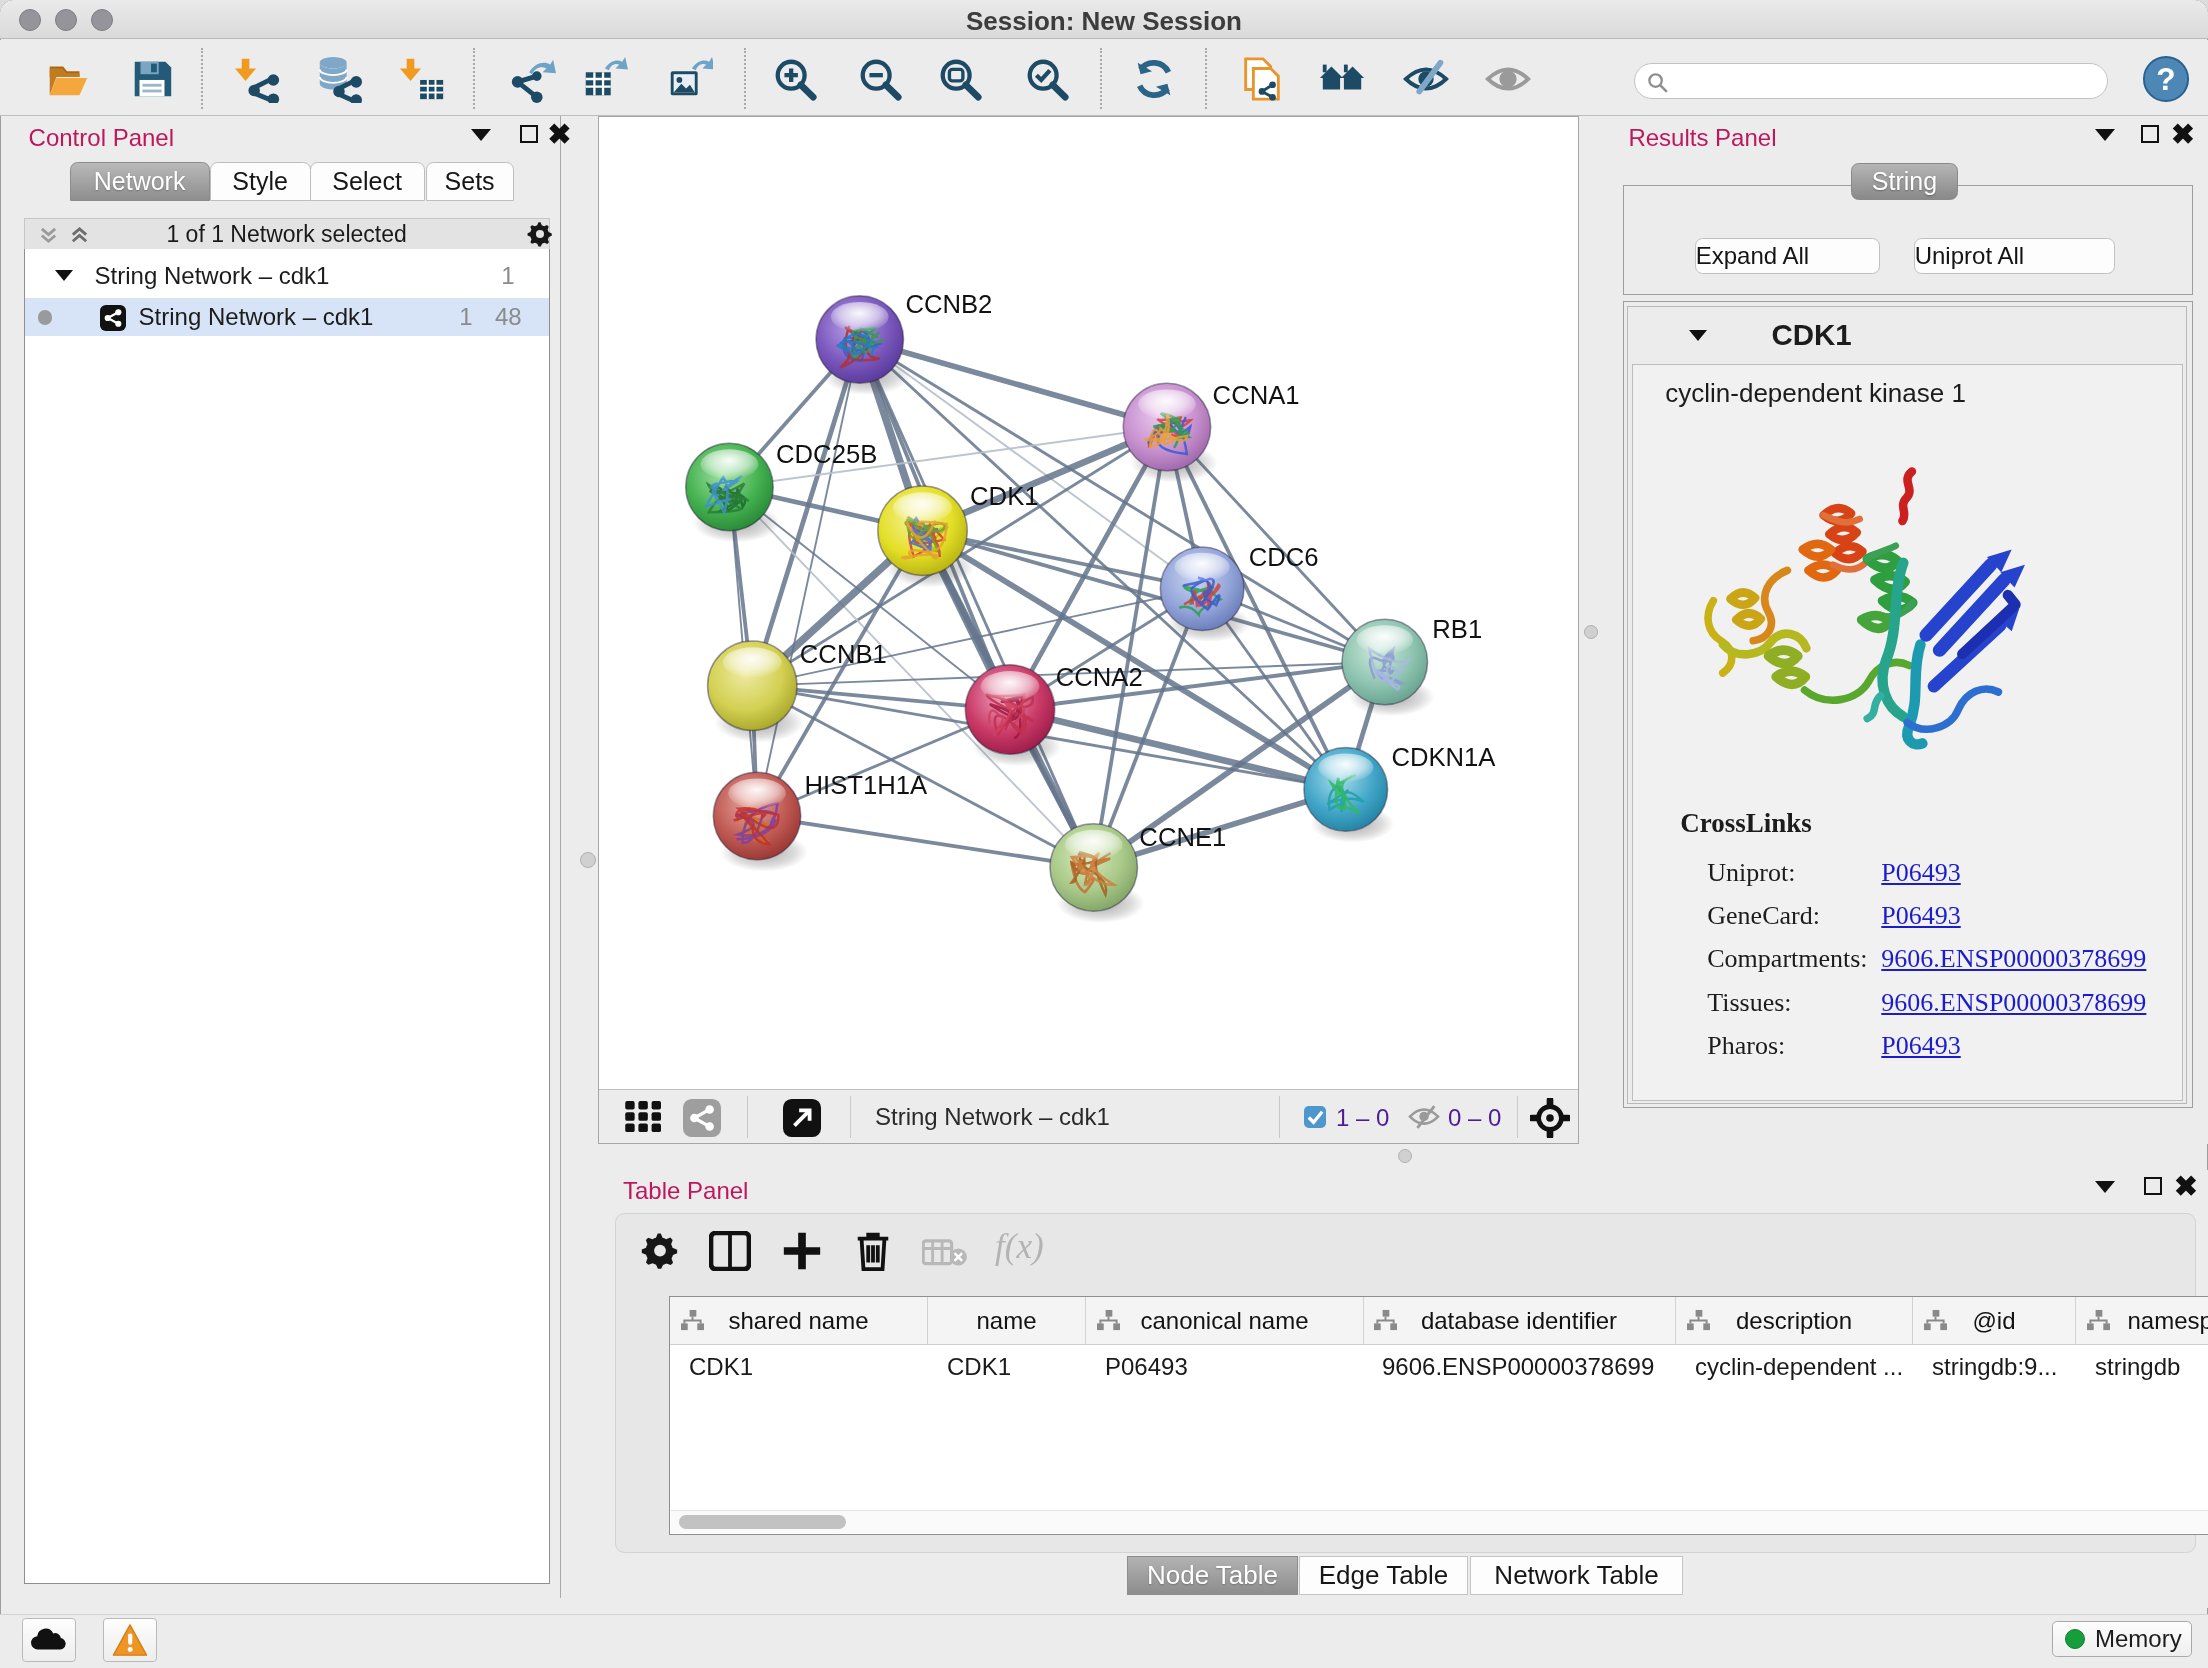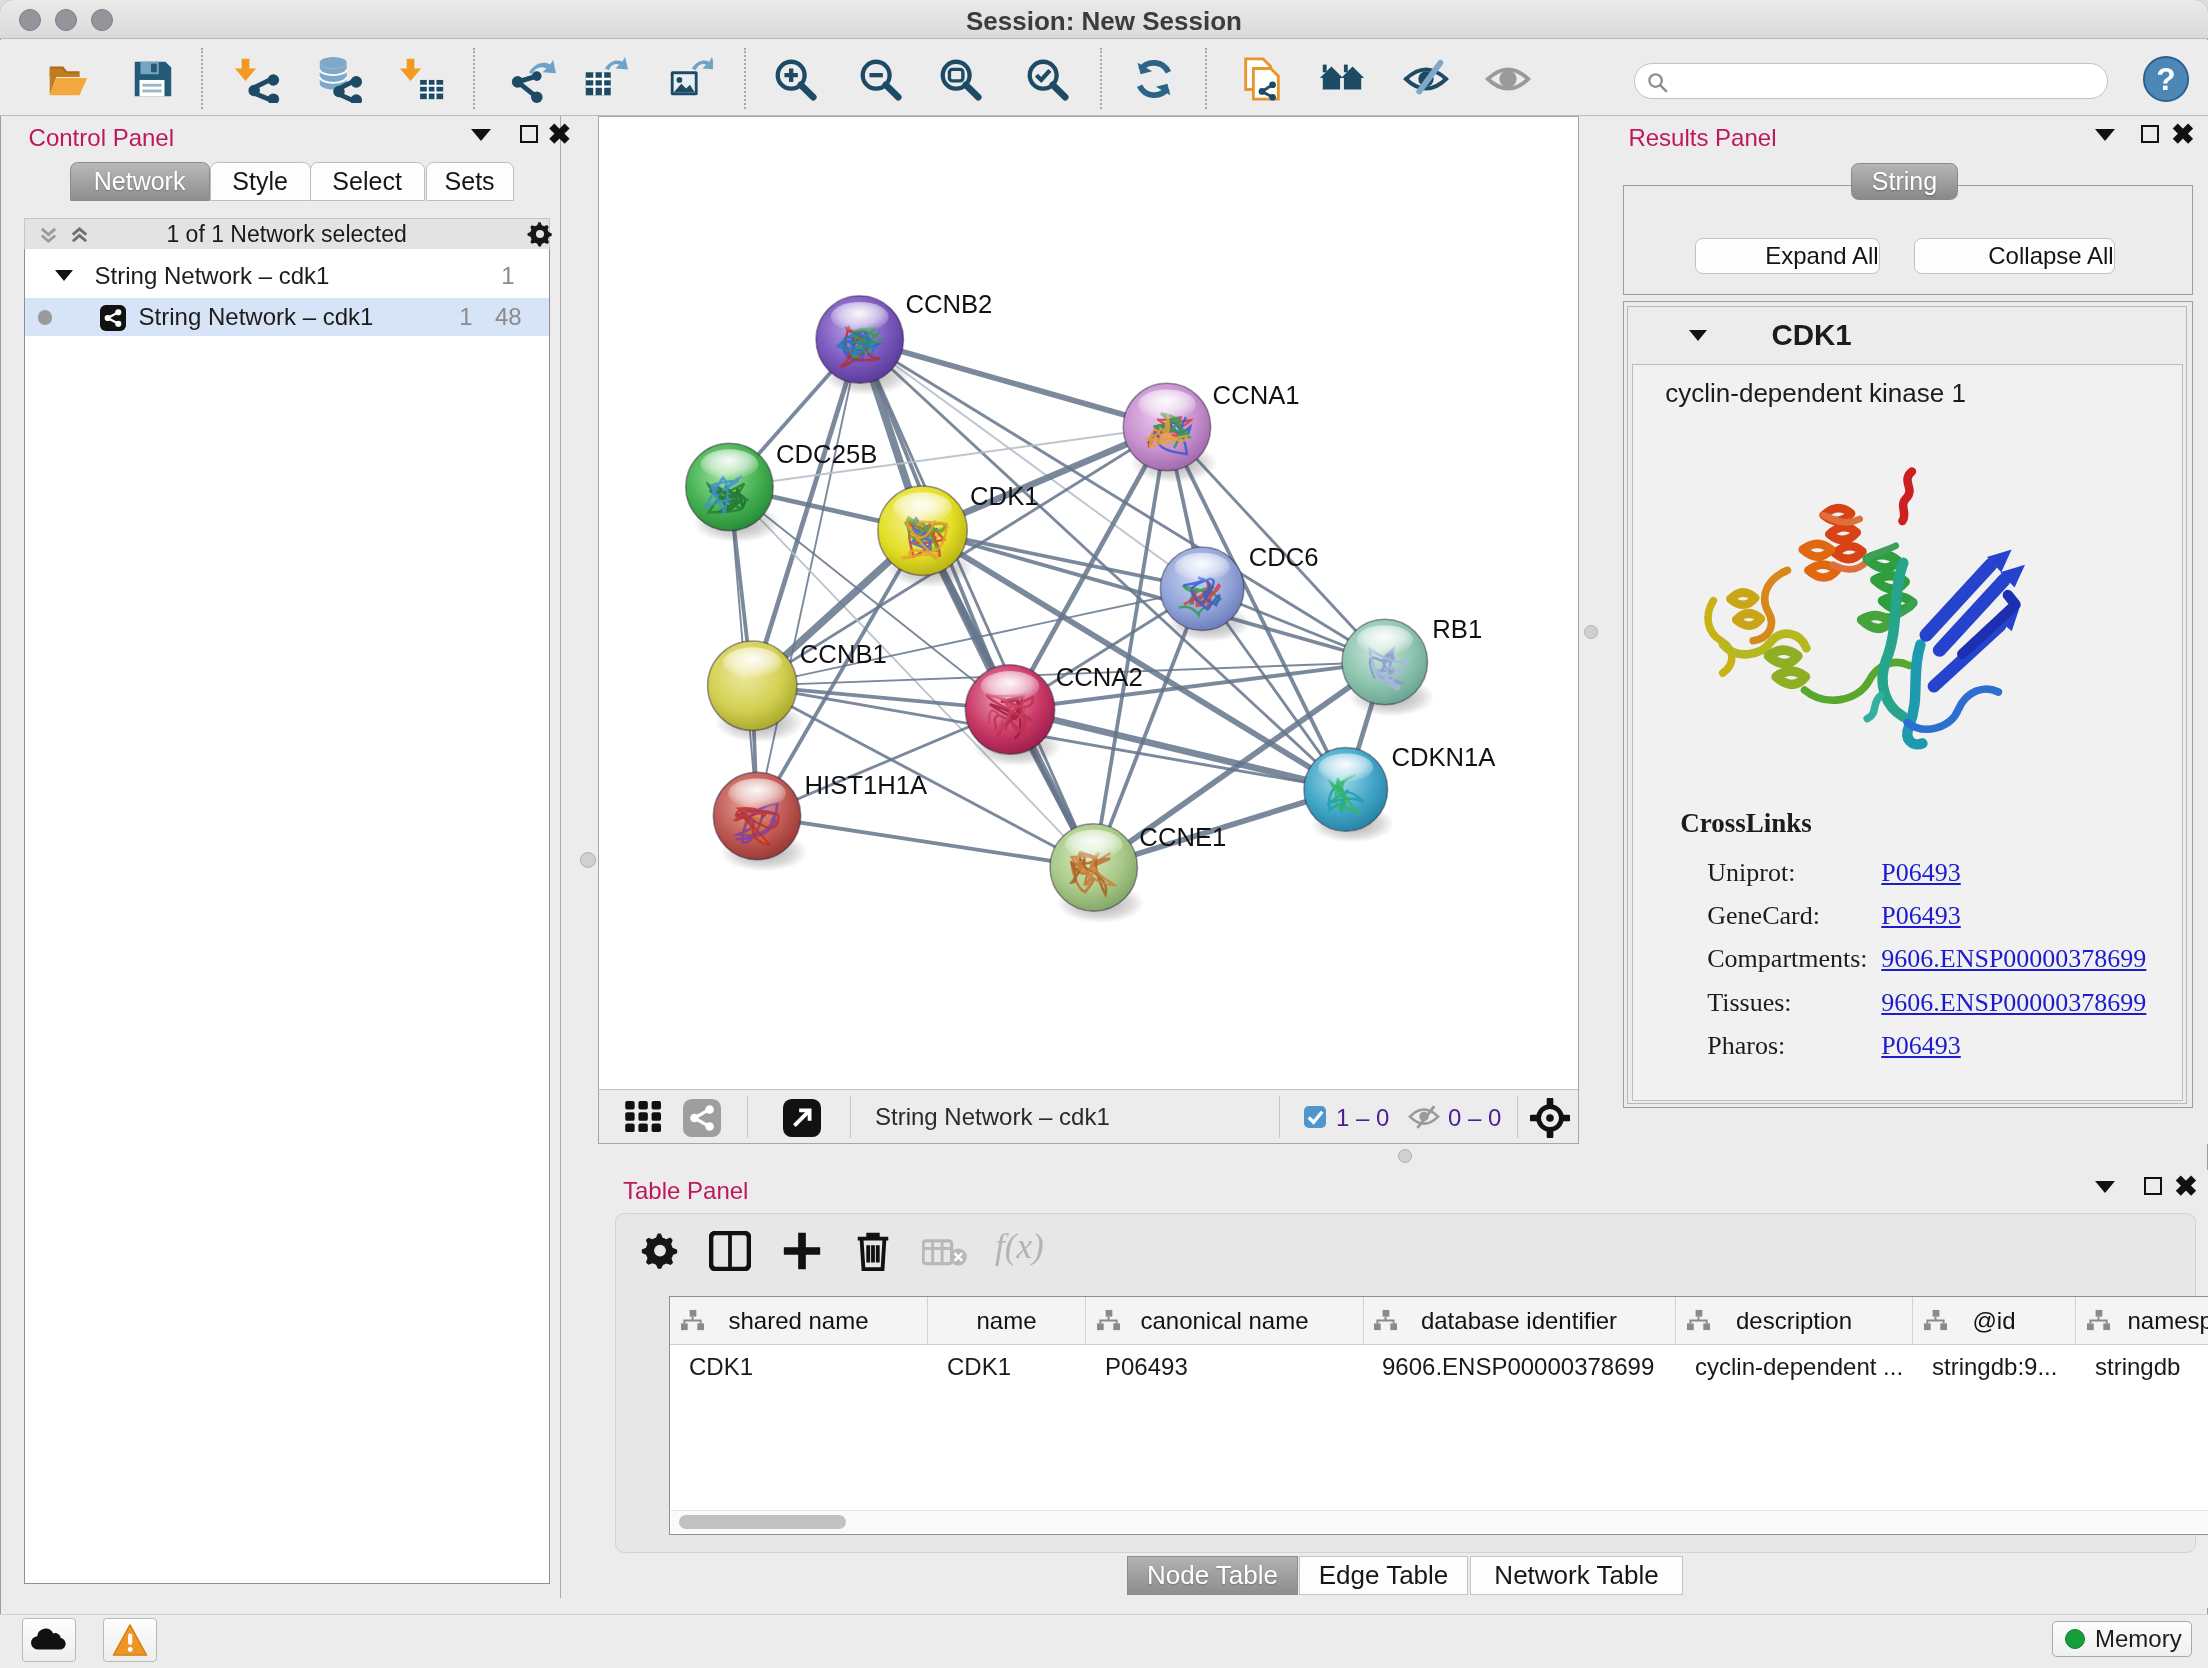--- a/index.html
+++ b/index.html
@@ -69,21 +69,21 @@
         background:#d0d0d0; border:1px solid #b0b0b0; display:block; }
 
   
   .rp { position:absolute; left:1617px; top:116px; width:592px; height:1028px; background:#ececec; }
   .rp-tab { position:absolute; left:234px; top:47px; width:107px; height:37px;
      background:linear-gradient(#b5b5b5,#898989); border:1px solid #8a8a8a; border-radius:7.6px;
      color:#fff; font-size:25px; text-align:center; line-height:35px; text-shadow:0 1px 1.9px rgba(0,0,0,0.3); z-index:3; }
   .rp-box1 { position:absolute; left:5.7px; top:69px; width:570px; height:110px; background:#ececec;
      border:1px solid #9e9e9e; }
   .rp-btn { position:absolute; top:52px; height:36px; background:#fdfdfd; border:1px solid #c0c0c0;
-     border-radius:7.6px; font-size:24px; text-align:right; line-height:34px; color:#141414; }
+     border-radius:7.6px; font-size:24px; text-align:left; line-height:34px; color:#141414; }
   .rp-box2 { position:absolute; left:5.7px; top:185px; width:570px; height:807px; background:#ececec;
      border:1px solid #9e9e9e; }
   .rp-box2-inner { position:absolute; left:3.8px; top:3.8px; width:560px; height:798px; border:1px solid #b8b8b8; background:#ececec; }
   .rp-gene-row { position:absolute; left:1.9px; top:1.9px; width:554px; height:55px; background:#ececec; }
   .rp-content { position:absolute; left:3.8px; top:57px; width:551px; height:737px; background:#f1f1f1;
      border:1px solid #bdbdbd; }
   .serif { font-family:"Liberation Serif", serif; }
   .xl-row { position:absolute; left:74px; font-size:26px; }
   .xl-val { position:absolute; left:174px; top:0; color:#1c1ccd; text-decoration:underline; }
 
@@ -704,21 +704,21 @@
   </div>
 
   <div class="rp">
     <div class="abs ptitle" style="left:11.4px; top:7.6px;">Results Panel</div>
     <span class="abs tri-down" style="left:478px; top:13.3px;"></span>
     <span class="abs float-sq" style="left:524px; top:8.6px;"></span>
     <span class="abs close-x" style="left:554px; top:8.6px;">✖</span>
     <div class="rp-tab">String</div>
     <div class="rp-box1">
       <div class="rp-btn" style="left:71px; width:185px;">Expand All</div>
-      <div class="rp-btn" style="left:290px; width:201px;">Collapse All</div>
+      <div class="rp-btn" style="left:290px; width:201px;">Uniprot All</div>
     </div>
     <div class="rp-box2">
       <div class="rp-box2-inner">
         <div class="rp-gene-row">
           <span class="abs tri-down" style="left:59px; top:21px; border-left-width:9.5px; border-right-width:9.5px; border-top-width:11.4px;"></span>
           <span class="abs" style="left:141px; top:9.5px; font-size:29.5px; font-weight:bold;">CDK1</span>
         </div>
         <div class="rp-content">
           <div class="abs" style="left:32px; top:13.3px; font-size:26px;">cyclin-dependent kinase 1</div>
           <svg class="abs" style="left:48px; top:93px;" width="363" height="297" viewBox="0 0 382 312">

